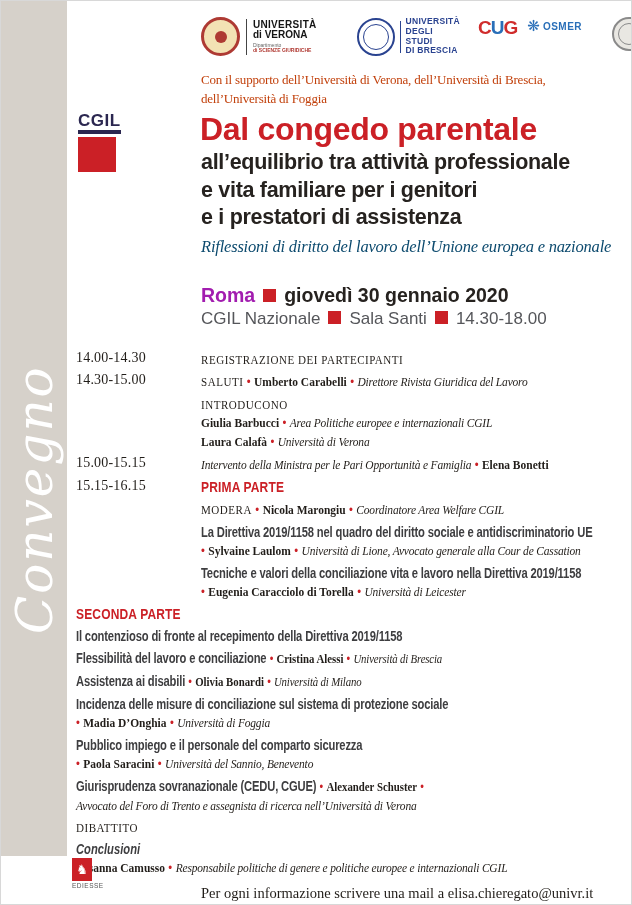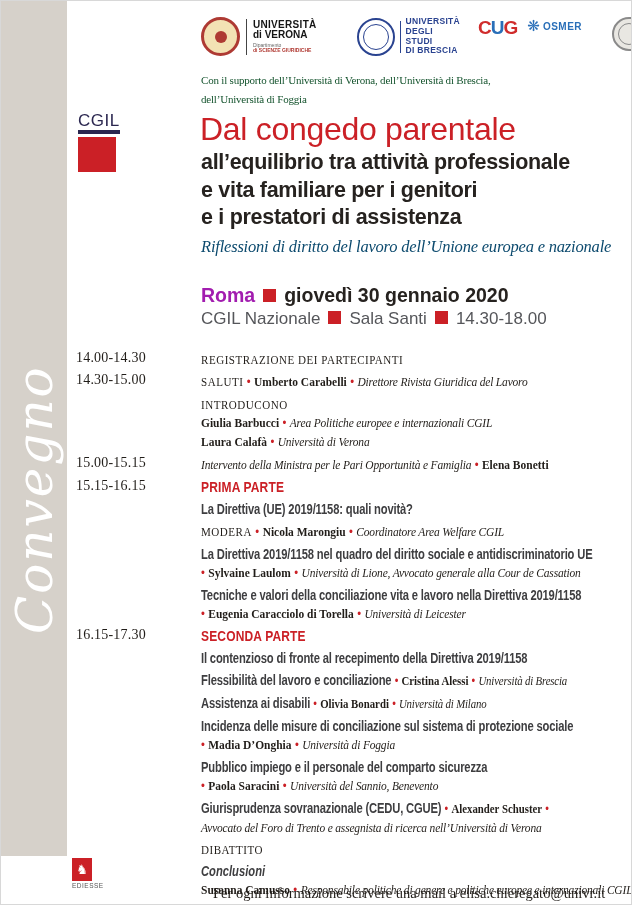--- a/index.html
+++ b/index.html
@@ -13,21 +13,21 @@
         font:italic 50px "DejaVu Serif",serif;color:#fff;letter-spacing:2px;}
   
   .journal{position:absolute;left:0;top:26px;width:182px;height:74px;background:#d6d1ca;
         border:3px solid #fff;border-left:none;border-radius:0 36px 36px 0;
         display:flex;flex-direction:column;align-items:center;justify-content:center;
         color:#cb2026;font-weight:bold;text-align:center;box-sizing:content-box;}
   .journal .j1,.journal .j2{font-size:15.5px;line-height:17px;letter-spacing:.2px;}
   .journal .j3{font-size:10.5px;line-height:13px;letter-spacing:.2px;}
   
   .cgil{position:absolute;left:77px;top:111px;}
-  .cgil-word{display:inline-block;font-weight:normal;font-size:17px;letter-spacing:.5px;
+  .cgil-word{display:inline-block;font-weight:bold;font-size:17px;letter-spacing:.5px;
         color:#2b2750;border-bottom:4px solid #2b2750;padding-bottom:1px;line-height:1;}
   .cgil-sq{width:38px;height:35px;background:#cb2026;margin-top:3px;}
   
   .logos{position:absolute;left:200px;top:16px;width:430px;height:50px;
         display:flex;align-items:flex-start;}
   .logo{display:flex;align-items:center;}
   .seal{border-radius:50%;display:flex;align-items:center;justify-content:center;flex:none;}
   .verona-crest{width:33px;height:33px;background:#f3e2b4;border:3px solid #ae3a33;}
   .verona-crest span{width:12px;height:12px;background:#ae3a33;border-radius:50%;}
   .vdiv{width:1px;height:36px;background:#444;margin:0 6px;}
@@ -44,24 +44,24 @@
   .cug{margin-left:18px;font-weight:800;font-size:19px;letter-spacing:-1px;}
   .cug .r{color:#d02c2c;} .cug .u{color:#2a6fb8;}
   .osmer{margin-left:10px;align-items:center;}
   .osmer-ic{color:#2a6fb8;font-size:15px;margin-right:3px;}
   .osmer-tx{font-size:10px;font-weight:bold;color:#2a6fb8;letter-spacing:.5px;}
   .foggia{margin-left:30px;}
   .foggia-seal{width:30px;height:30px;border:2px solid #8a8a8a;background:#e9e7e2;}
   .foggia-seal span{width:20px;height:20px;border:1px solid #8a8a8a;border-radius:50%;}
   
   .support{position:absolute;left:200px;top:70px;width:432px;
-        font-family:"Liberation Serif",serif;font-size:11px;color:#14532d;
+        font-family:"Liberation Serif",serif;font-size:13px;color:#c2410c;
         letter-spacing:-.2px;line-height:18.5px;}
   
-  .title-main{position:absolute;left:199px;top:110px;font-weight:normal;font-size:32px;
+  .title-main{position:absolute;left:199px;top:110px;font-weight:bold;font-size:32px;
         color:#cb2026;letter-spacing:-.3px;}
   .title-sub{position:absolute;left:200px;top:148px;font-weight:bold;font-size:21.5px;
         color:#26221f;line-height:27.5px;letter-spacing:-.3px;}
   .tagline{position:absolute;left:200px;top:236px;font:italic 16.5px "Liberation Serif",serif;
         color:#0c4a6e;letter-spacing:-.2px;}
   
   .event1{position:absolute;left:200px;top:283px;font-weight:bold;font-size:19.5px;color:#26221f;}
   .event1 .city{color:#a21caf;}
   .event2{position:absolute;left:200px;top:308px;font-size:17px;color:#55565a;}
   .rsq{display:inline-block;width:13px;height:13px;background:#cb2026;margin:0 8px;}
@@ -84,21 +84,21 @@
         color:#cb2026;letter-spacing:.2px;}
   .seg-bi{font-family:"Liberation Sans",sans-serif;font-weight:bold;font-style:italic;
         font-size:14px;color:#3e3e40;}
   .seg-dot{color:#cb2026;margin:0 4px;font-size:13px;}
   .prog-line .seg-dot:first-child{margin-left:0;}
   
   .ediesse{position:absolute;left:71px;top:857px;text-align:center;}
   .ed-sq{width:20px;height:23px;background:#cb2026;color:#fff;display:flex;
         align-items:center;justify-content:center;font-size:13px;}
   .ed-tx{font-size:6.5px;letter-spacing:.5px;color:#555;margin-top:1px;}
-  .info{position:absolute;left:200px;top:884px;font:14.5px "Liberation Serif",serif;color:#211d19;margin-left:12px;}
+  .info{position:absolute;left:200px;top:884px;font:14.5px "Liberation Serif",serif;color:#211d19;}
 </style>
 </head>
 <body>
 
 <div class="page">
 
   <div class="band">
     <div class="script-label">Convegno</div>
   </div>
 
@@ -199,37 +199,33 @@
           </div>
         </div>
       </div>
       <div class="prog-row">
         <div class="prog-time">15.15-16.15</div>
         <div class="prog-content">
           <div class="prog-para">
             <div class="prog-line scale-b"><span class="seg-sec">PRIMA PARTE</span></div>
           </div>
           <div class="prog-para">
-            <div class="prog-line scale-b"><span class="seg-b">La Direttiva (UE) 2019/1158: quali novità?</span></div>
-          </div>
-          <div class="prog-para">
             <div class="prog-line scale-s"><span class="seg-sc">MODERA</span><span class="seg-dot">•</span><span class="seg-name">Nicola Marongiu</span><span class="seg-dot">•</span><span class="seg-role">Coordinatore Area Welfare CGIL</span></div>
           </div>
           <div class="prog-para">
             <div class="prog-line scale-b"><span class="seg-b">La Direttiva 2019/1158 nel quadro del diritto sociale e antidiscriminatorio UE</span></div>
             <div class="prog-line scale-s"><span class="seg-dot">•</span><span class="seg-name">Sylvaine Laulom</span><span class="seg-dot">•</span><span class="seg-role">Università di Lione, Avvocato generale alla Cour de Cassation</span></div>
           </div>
           <div class="prog-para">
             <div class="prog-line scale-b"><span class="seg-b">Tecniche e valori della conciliazione vita e lavoro nella Direttiva 2019/1158</span></div>
             <div class="prog-line scale-s"><span class="seg-dot">•</span><span class="seg-name">Eugenia Caracciolo di Torella</span><span class="seg-dot">•</span><span class="seg-role">Università di Leicester</span></div>
           </div>
         </div>
       </div>
       <div class="prog-row">
-        <div class="prog-time">16.15-17.30</div>
         <div class="prog-content">
           <div class="prog-para">
             <div class="prog-line scale-b"><span class="seg-sec">SECONDA PARTE</span></div>
           </div>
           <div class="prog-para">
             <div class="prog-line scale-b"><span class="seg-b">Il contenzioso di fronte al recepimento della Direttiva 2019/1158</span></div>
           </div>
           <div class="prog-para">
             <div class="prog-line scale-b"><span class="seg-b">Flessibilità del lavoro e conciliazione</span><span class="seg-dot">•</span><span class="seg-name">Cristina Alessi</span><span class="seg-dot">•</span><span class="seg-role">Università di Brescia</span></div>
           </div>

